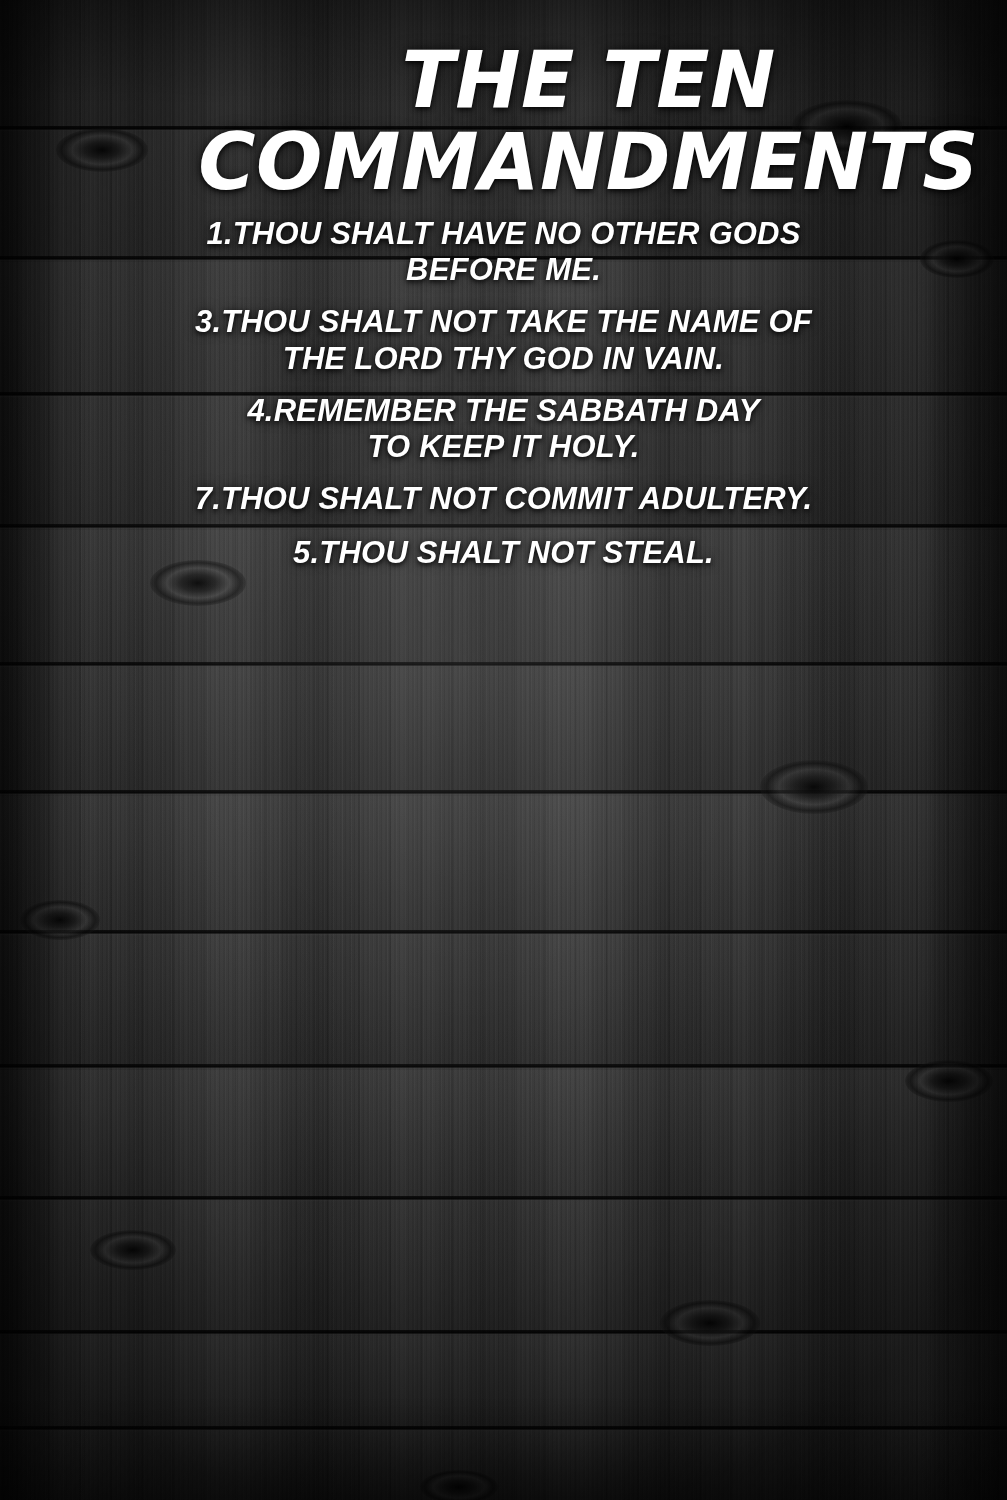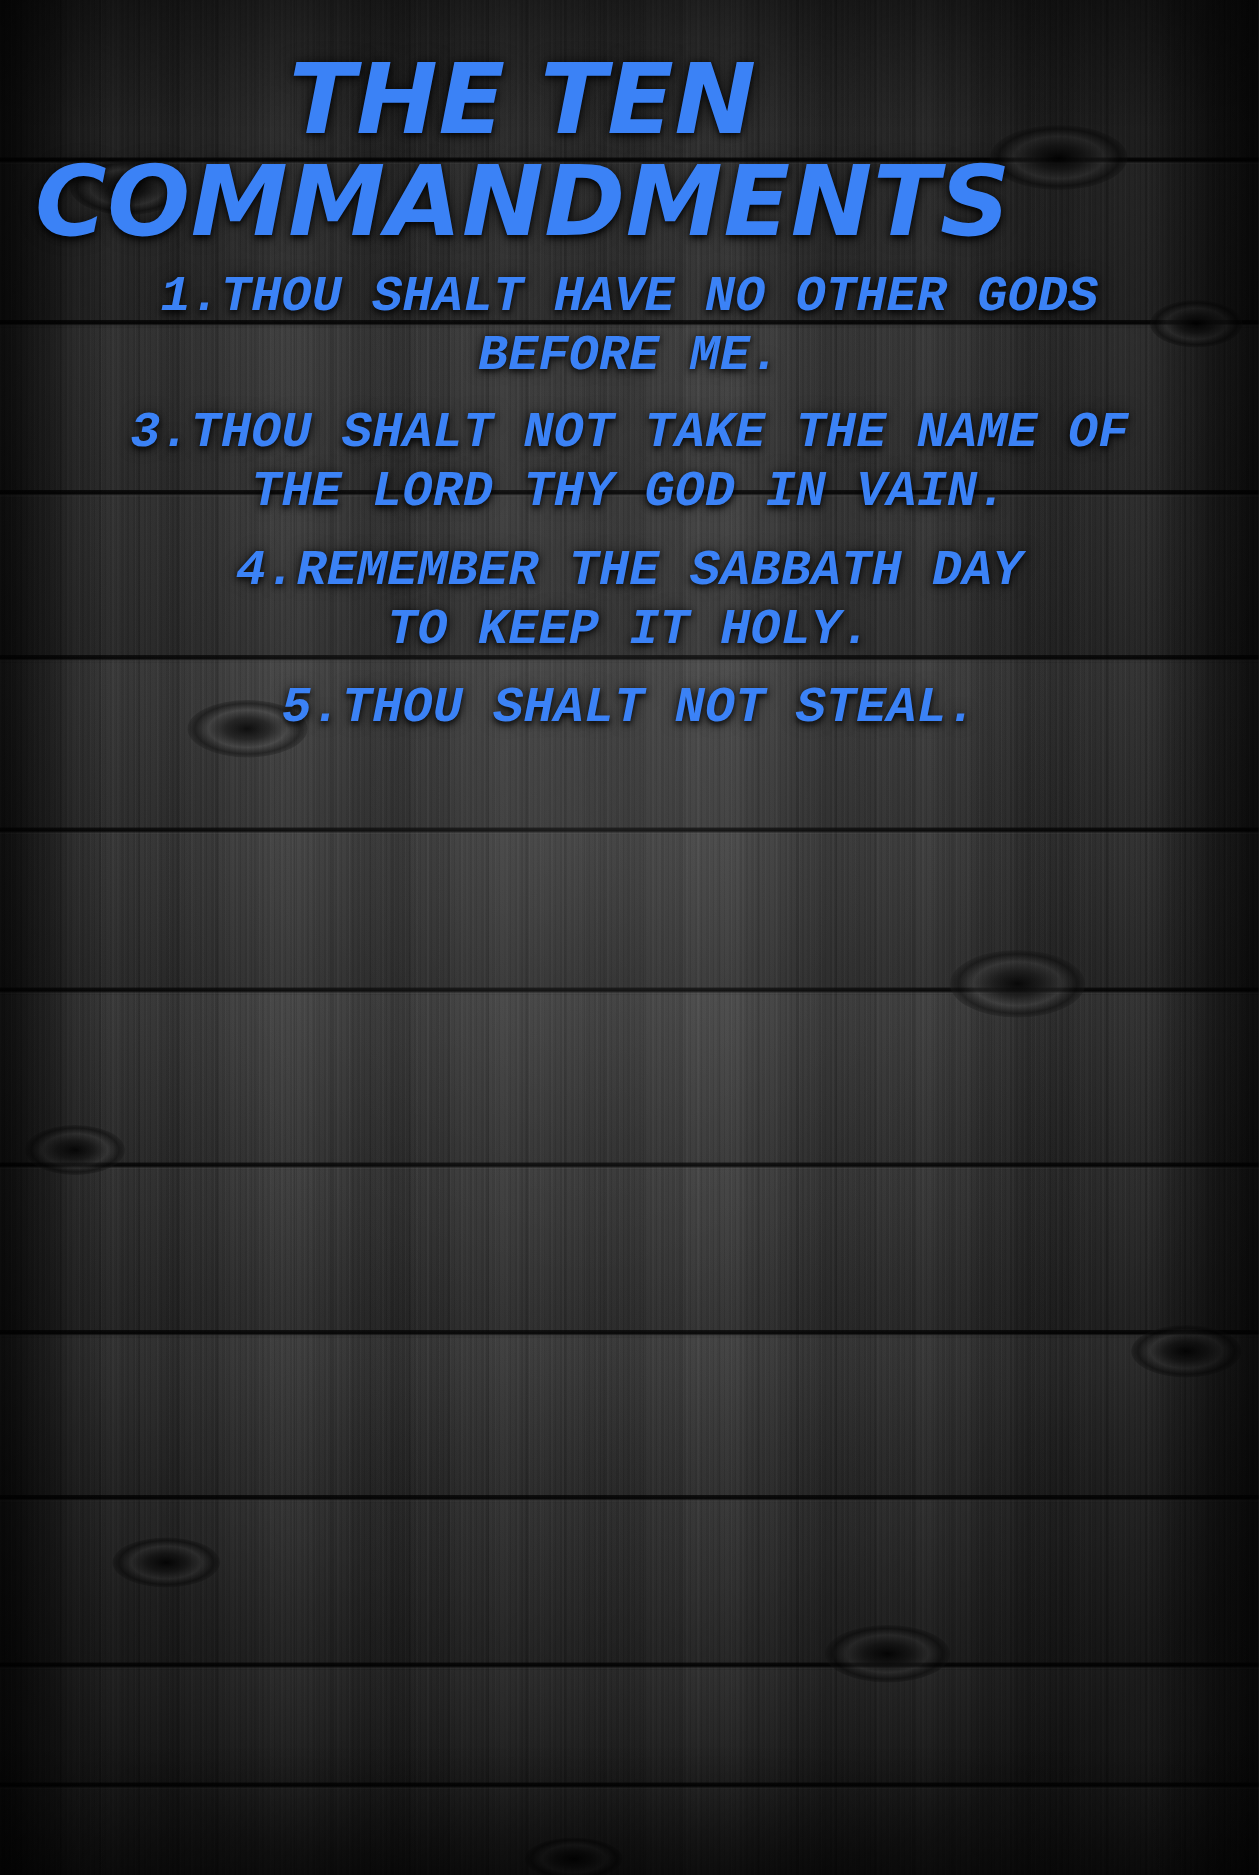--- a/index.html
+++ b/index.html
@@ -107,23 +107,23 @@
   }
 
   
   .content {
     position: absolute;
     inset: 0;
     padding: 34px 28px 30px 28px;
     box-sizing: border-box;
     display: flex;
     flex-direction: column;
-    align-items: flex-start;
+    align-items: flex-end;
     text-align: center;
-    color: #3b82f6;
+    color: #ffffff;
   }
 
   .title {
     font-family: "DejaVu Sans", sans-serif;
     font-weight: 700;
     font-style: italic;
     font-size: 78px;
     line-height: 1.05;
     letter-spacing: 0.5px;
     margin: 6px 0 12px 0;
@@ -133,24 +133,24 @@
     white-space: pre-line;
   }
 
   .cmd-list {
     list-style: none;
     margin: 0;
     padding: 0;
     width: 100%;
   }
   .cmd {
-    font-family: Liberation Mono, monospace;
+    font-family: Liberation Sans, sans-serif;
     font-weight: 700;
     font-style: italic;
-    font-size: 40px;
+    font-size: 31px;
     line-height: 1.17;
     letter-spacing: 0.2px;
     margin: 0 0 17px 0;
     text-shadow:
       0 2px 5px rgba(0,0,0,0.85),
       0 0 12px rgba(0,0,0,0.5);
     white-space: pre-line;
   }
   .cmd.two-line { margin-bottom: 16px; }
 </style>
@@ -208,17 +208,18 @@
     <h1 class="title">THE TEN
 COMMANDMENTS</h1>
 
     <ul class="cmd-list">
       <li class="cmd two-line">1.THOU SHALT HAVE NO OTHER GODS
 BEFORE ME.</li>
       <li class="cmd two-line">3.THOU SHALT NOT TAKE THE NAME OF
 THE LORD THY GOD IN VAIN.</li>
       <li class="cmd two-line">4.REMEMBER THE SABBATH DAY
 TO KEEP IT HOLY.</li>
+      <li class="cmd">7.THOU SHALT NOT COMMIT ADULTERY.</li>
       <li class="cmd">5.THOU SHALT NOT STEAL.</li>
     </ul>
 
   </div>
 </div>
 
 </body></html>

